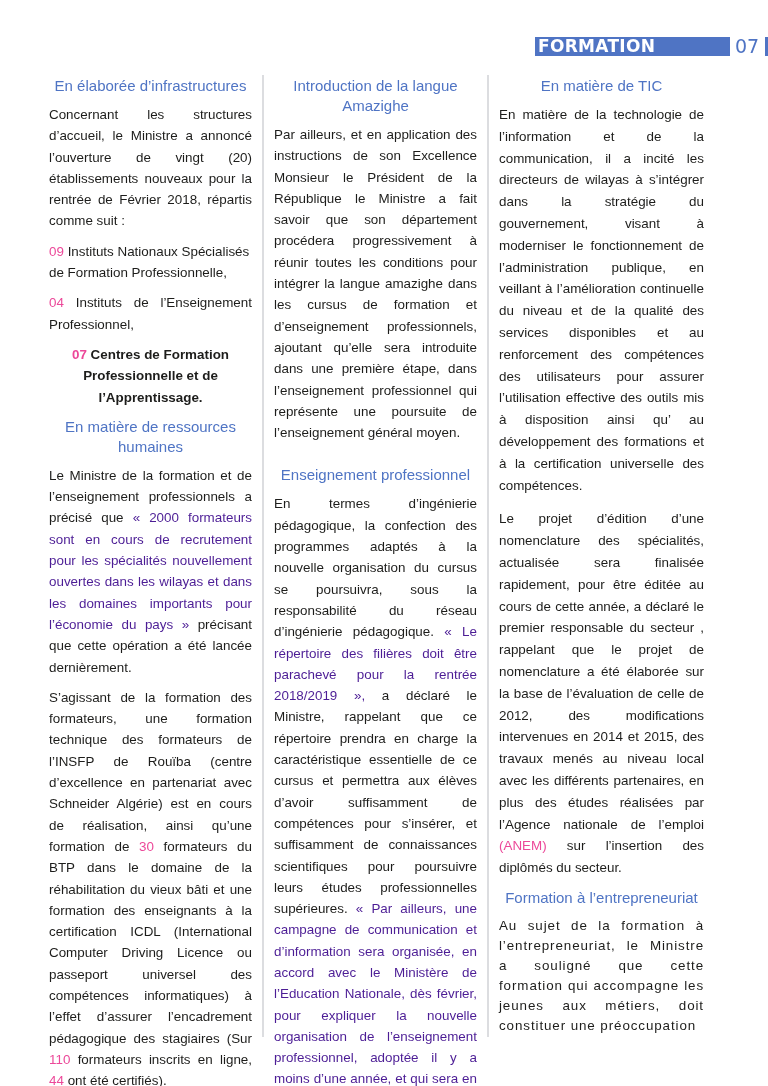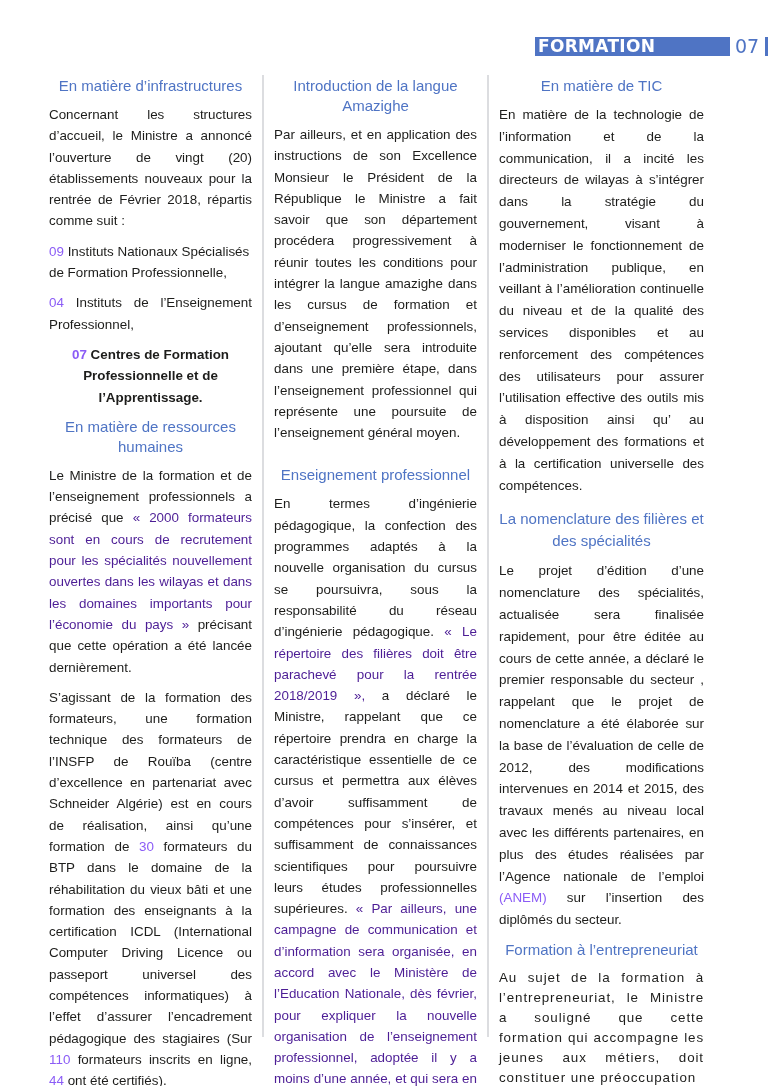--- a/index.html
+++ b/index.html
@@ -35,40 +35,40 @@
   .divider { position: absolute; top: 75px; width: 2px; height: 962px; background: #dcdde0; }
   .div1 { left: 262px; }
   .div2 { left: 487px; }
 
   h2 {
     margin: 0 0 8px 0; font-weight: normal; color: #4f74c4; font-size: 15px; line-height: 20px;
     text-align: center;
   }
   p { margin: 0 0 9px 0; }
   .blue { color: #4c1d95; }
-  .num { color: #8b5cf6; }
+  .num { color: #ec4899; }
   .center { text-align: center; font-weight: bold; }
   .spaced { letter-spacing: 0.9px; }
 </style>
 </head>
 <body>
 
 <div class="header">
   <div class="bar"></div>
   <span class="title">FORMATION</span>
   <div class="lbrk"></div>
   <span class="num">07</span>
   <div class="rbrk"></div>
 </div>
 
 <div class="divider div1"></div>
 <div class="divider div2"></div>
 
 <div class="col col1">
-  <h2>En matière d’infrastructures</h2>
+  <h2>En élaborée d’infrastructures</h2>
   <p>Concernant les structures d’accueil, le Ministre a annoncé l’ouverture de vingt (20) établissements nouveaux pour la rentrée de Février 2018, répartis comme suit :</p>
   <p style="text-align:left">
     <span class="num">09</span>
     <span>Instituts Nationaux Spécialisés de Formation Professionnelle,</span>
   </p>
   <p>
     <span class="num">04</span>
     <span>Instituts de l’Enseignement Professionnel,</span>
   </p>
   <p class="center">
@@ -89,19 +89,18 @@
   <p>Par ailleurs, et en application des instructions de son Excellence Monsieur le Président de la République le Ministre a fait savoir que son département procédera progressivement à réunir toutes les conditions pour intégrer la langue amazighe dans les cursus de formation et d’enseignement professionnels, ajoutant qu’elle sera introduite dans une première étape, dans l’enseignement professionnel qui représente une poursuite de l’enseignement général moyen.</p>
   <h2 style="margin-top:22px">Enseignement professionnel</h2>
   <p>
     <span>En termes d’ingénierie pédagogique, la confection des programmes adaptés à la nouvelle organisation du cursus se poursuivra, sous la responsabilité du réseau d’ingénierie pédagogique. </span><span class="blue">« Le répertoire des filières doit être parachevé pour la rentrée 2018/2019 »,</span><span> a déclaré le Ministre, rappelant que ce répertoire prendra en charge la caractéristique essentielle de ce cursus et permettra aux élèves d’avoir suffisamment de compétences pour s’insérer, et suffisamment de connaissances scientifiques pour poursuivre leurs études professionnelles supérieures. </span><span class="blue">« Par ailleurs, une campagne de communication et d’information sera organisée, en accord avec le Ministère de l’Education Nationale, dès février, pour expliquer la nouvelle organisation de l’enseignement professionnel, adoptée il y a moins d’une année, et qui sera en fait appliquée, pour la première fois, en septembre 2018 »</span>
   </p>
 </div>
 
 <div class="col col3" style="line-height:21.8px">
   <h2>En matière de TIC</h2>
   <p style="margin-bottom:12px">En matière de la technologie de l’information et de la communication, il a incité les directeurs de wilayas à s’intégrer dans la stratégie du gouvernement, visant à moderniser le fonctionnement de l’administration publique, en veillant à l’amélioration continuelle du niveau et de la qualité des services disponibles et au renforcement des compétences des utilisateurs pour assurer l’utilisation effective des outils mis à disposition ainsi qu’ au développement des formations et à la certification universelle des compétences.</p>
-  <h2 style="line-height:22px">La nomenclature des filières et des spécialités</h2>
   <p>
     <span>Le projet d’édition d’une nomenclature des spécialités, actualisée sera finalisée rapidement, pour être éditée au cours de cette année, a déclaré le premier responsable du secteur , rappelant que le projet de nomenclature a été élaborée sur la base de l’évaluation de celle de 2012, des modifications intervenues en 2014 et 2015, des travaux menés au niveau local avec les différents partenaires, en plus des études réalisées par l’Agence nationale de l’emploi </span><span class="num">(ANEM)</span><span> sur l’insertion des diplômés du secteur.</span>
   </p>
   <h2 style="margin-top:4px">Formation à l’entrepreneuriat</h2>
   <p class="spaced" style="line-height:20px">Au sujet de la formation à l’entrepreneuriat, le Ministre a souligné que cette formation qui accompagne les jeunes aux métiers, doit constituer une préoccupation</p>
 </div>
 
 </body></html>

